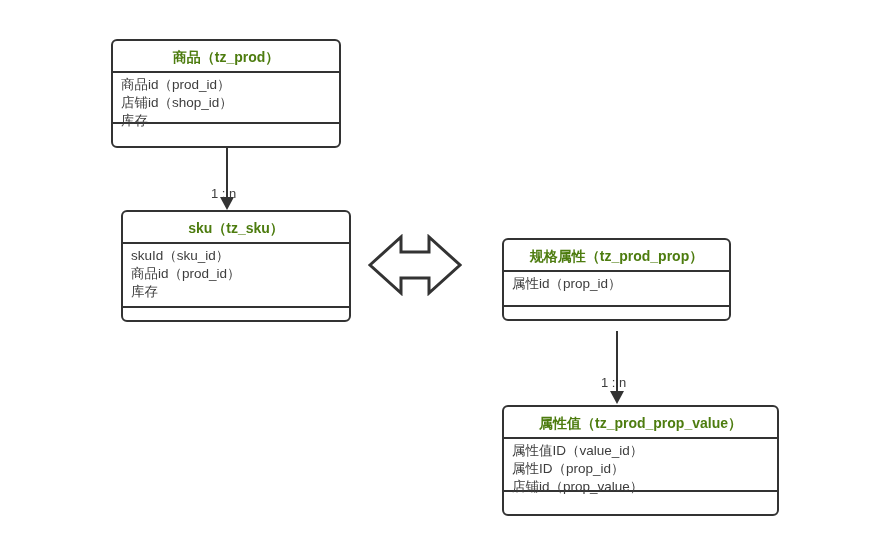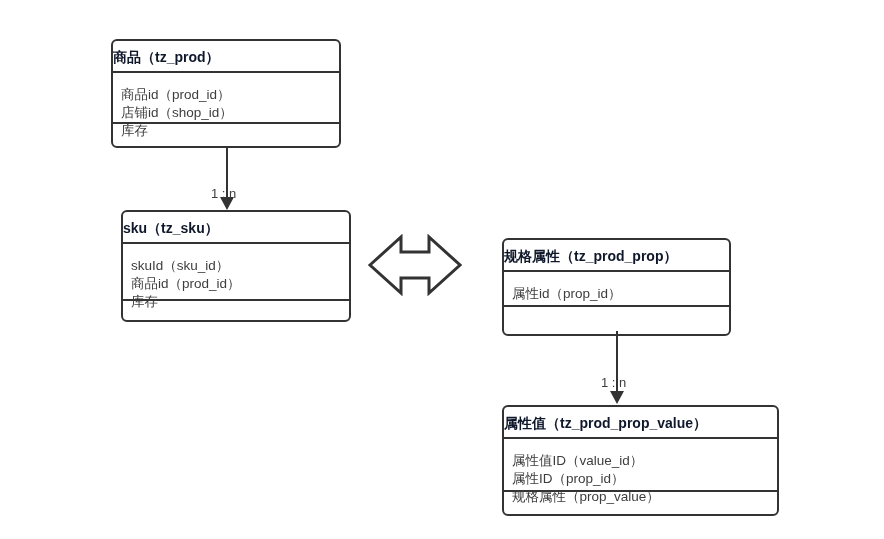--- a/index.html
+++ b/index.html
@@ -26,30 +26,31 @@
     box-sizing: border-box;
     border: 2px solid #333333;
     border-radius: 6px;
     background: #ffffff;
     overflow: hidden;
   }
   .entity-title {
     box-sizing: border-box;
     height: 32px;
     line-height: 32px;
+    text-align: center;
     font-weight: bold;
     font-size: 14px;
-    color: #0f172a;
+    color: #4d7c0f;
     border-bottom: 2px solid #333333;
     white-space: nowrap;
   }
   .entity-body {
     box-sizing: border-box;
     border-bottom: 2px solid #333333;
-    padding: 13px 8px 5px 8px;
+    padding: 3px 8px 5px 8px;
   }
   .entity-attr {
     font-size: 13.5px;
     line-height: 18px;
     color: #3d3d3d;
     white-space: nowrap;
   }
   .entity-footer {
     box-sizing: border-box;
     height: 26px;
@@ -104,51 +105,51 @@
   </div>
 
   <div class="connector" style="left:226px; top:148px; width:2px; height:62px;">
     <div class="conn-line" style="height:50px;"></div>
     <div class="conn-arrow" style="top:49px;"></div>
     <div class="conn-label" style="left:-15px; top:22px;">1 : n</div>
   </div>
 
   <div class="entity" style="left:121px; top:210px; width:230px; height:112px;">
     <div class="entity-title">sku（tz_sku）</div>
-    <div class="entity-body" style="height:57px;">
+    <div class="entity-body" style="height:64px;">
       <div class="entity-attr">skuId（sku_id）</div>
       <div class="entity-attr">商品id（prod_id）</div>
       <div class="entity-attr">库存</div>
     </div>
     <div class="entity-footer"></div>
   </div>
 
   <div class="double-arrow" style="left:368px; top:234px; width:94px; height:62px;">
     <svg width="94" height="62" viewBox="0 0 94 62" xmlns="http://www.w3.org/2000/svg">
       <polygon points="2,31 33,3 33,18 61,18 61,3 92,31 61,59 61,44 33,44 33,59" fill="#ffffff" stroke="#333333" stroke-width="3" stroke-linejoin="miter"></polygon>
     </svg>
   </div>
 
-  <div class="entity" style="left:502px; top:238px; width:229px; height:98px;">
+  <div class="entity" style="left:502px; top:238px; width:229px; height:83px;">
     <div class="entity-title">规格属性（tz_prod_prop）</div>
     <div class="entity-body" style="height:35px;">
       <div class="entity-attr">属性id（prop_id）</div>
     </div>
     <div class="entity-footer"></div>
   </div>
 
   <div class="connector" style="left:616px; top:331px; width:2px; height:74px;">
     <div class="conn-line" style="height:61px;"></div>
     <div class="conn-arrow" style="top:60px;"></div>
     <div class="conn-label" style="left:-15px; top:28px;">1 : n</div>
   </div>
 
   <div class="entity" style="left:502px; top:405px; width:277px; height:111px;">
     <div class="entity-title">属性值（tz_prod_prop_value）</div>
     <div class="entity-body" style="height:53px;">
       <div class="entity-attr">属性值ID（value_id）</div>
       <div class="entity-attr">属性ID（prop_id）</div>
-      <div class="entity-attr">规格属性（prop_value）</div>
+      <div class="entity-attr">店铺id（prop_value）</div>
     </div>
     <div class="entity-footer"></div>
   </div>
 
 </div>
 
 </body></html>

